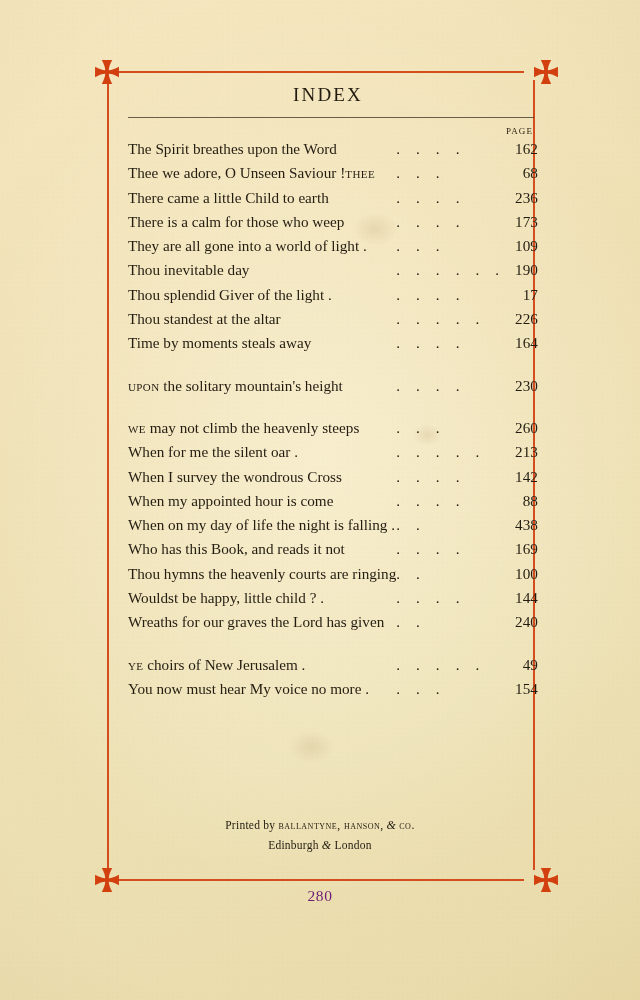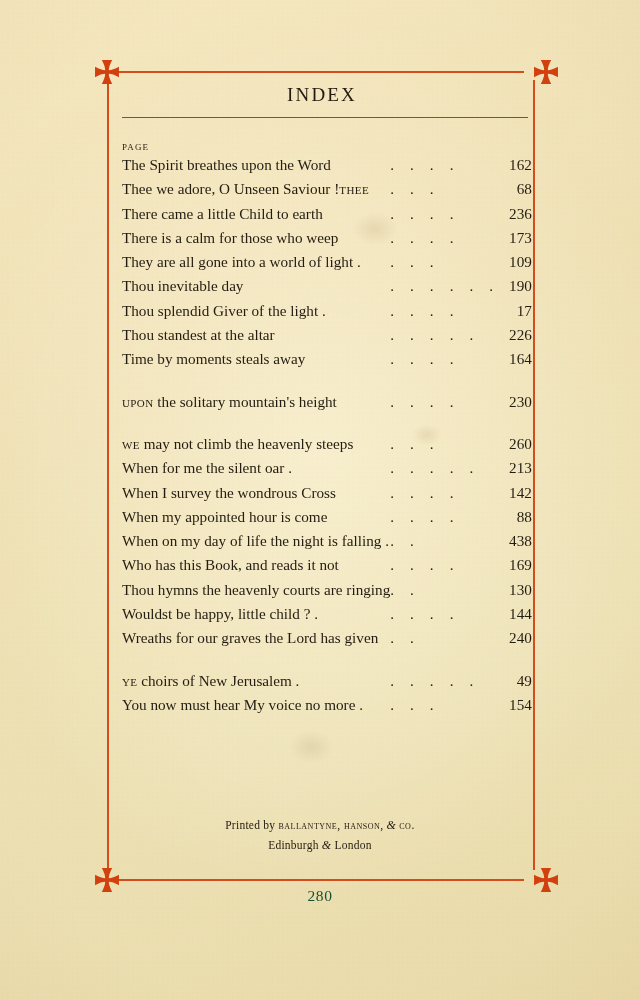--- a/index.html
+++ b/index.html
@@ -60,45 +60,45 @@
     position: absolute;
     width: 26px;
     height: 26px;
     color: #d2400f;
   }
   .cross svg { display:block; width:100%; height:100%; }
 
   
   .content {
     position: absolute;
-    left: 122px;
+    left: 128px;
     top: 84px;
     width: 406px;
     font-family: Liberation Serif, serif;
   }
   .index-title {
     text-align: center;
     font-size: 19px;
     letter-spacing: 2.2px;
     color: #221b10;
     font-weight: 400;
     padding-right: 6px;
   }
   .title-rule {
     margin-top: 11px;
     height: 1px;
     background: #3a2f1d;
     opacity: .75;
   }
   .page-head {
-    text-align: left;
+    text-align: right;
     font-size: 9px;
     letter-spacing: 1.1px;
     color: #2e2414;
-    margin-top: 24px;
+    margin-top: 8px;
     padding-right: 1px;
     font-variant: small-caps;
     text-transform: uppercase;
   }
 
   table.index {
     width: 100%;
     border-collapse: collapse;
     margin-top: 1px;
   }
@@ -163,21 +163,21 @@
     font-family: "Liberation Serif", serif;
     font-style: italic;
     font-size: 12px;
   }
   .folio {
     position: absolute;
     left: 0; right: 0;
     top: 887px;
     text-align: center;
     font-size: 15.5px;
-    color: #14532d;
+    color: #701a75;
     letter-spacing: .6px;
   }
 </style>
 </head>
 <body>
 
 <div class="paper"></div>
 <div class="grain"></div>
 <div class="smudge" style="left:352px; top:212px;"></div>
 <div class="smudge" style="left:288px; top:730px;"></div>
@@ -300,21 +300,21 @@
           <td class="pageno">438</td>
         </tr>
         <tr>
           <td class="entry">Who has this Book, and reads it not</td>
           <td class="leader">....</td>
           <td class="pageno">169</td>
         </tr>
         <tr>
           <td class="entry">Thou hymns the heavenly courts are ringing</td>
           <td class="leader">..</td>
-          <td class="pageno">130</td>
+          <td class="pageno">100</td>
         </tr>
         <tr>
           <td class="entry">Wouldst be happy, little child ? .</td>
           <td class="leader">....</td>
           <td class="pageno">144</td>
         </tr>
         <tr>
           <td class="entry">Wreaths for our graves the Lord has given</td>
           <td class="leader">..</td>
           <td class="pageno">240</td>

